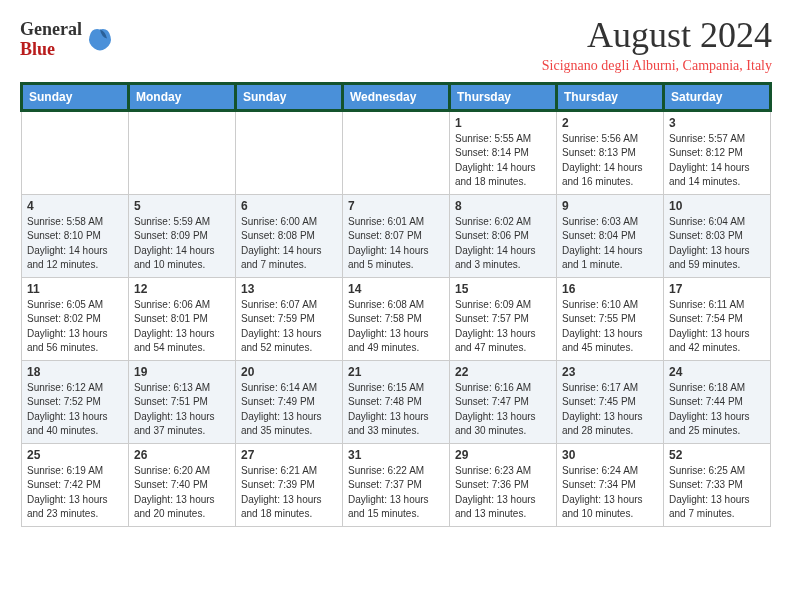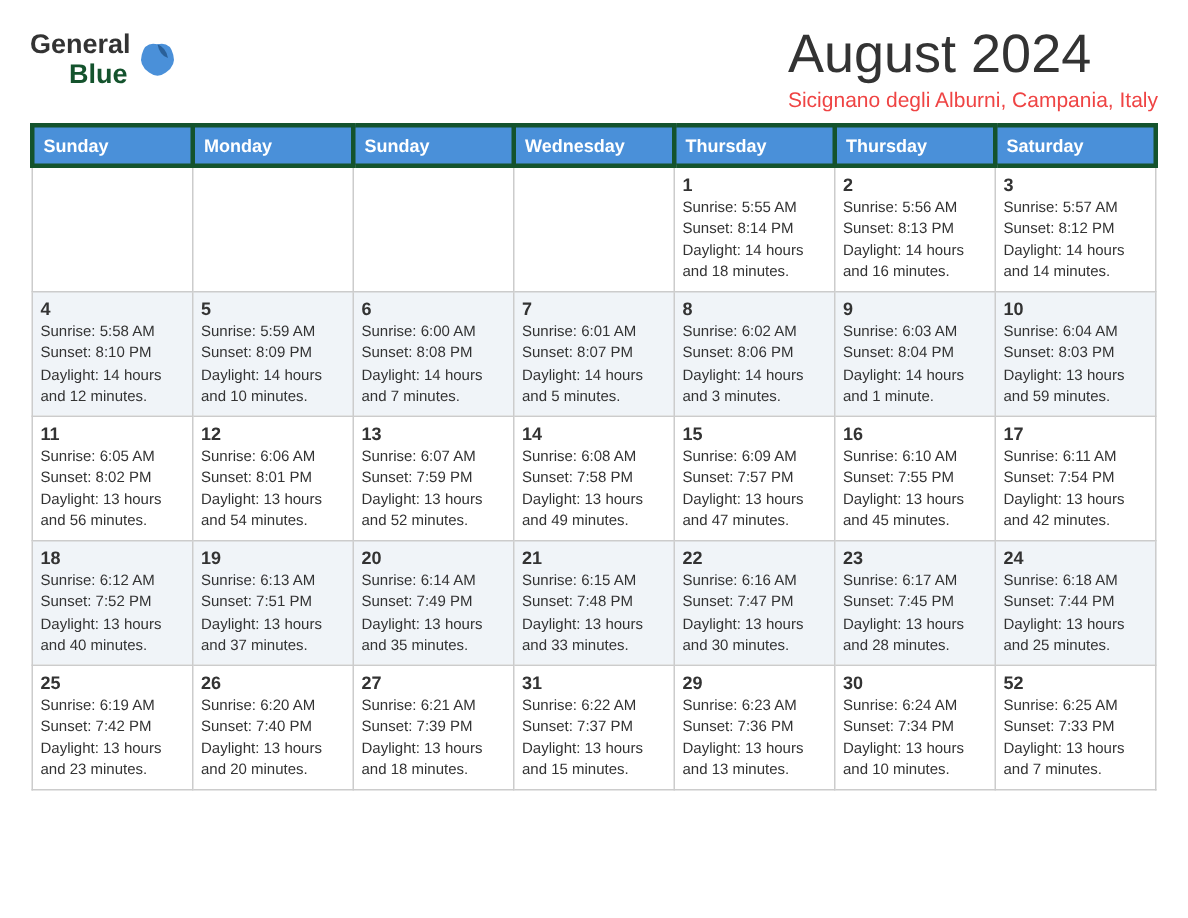--- a/index.html
+++ b/index.html
@@ -8,42 +8,43 @@
       background: #fff;
       width: 792px;
       min-height: 612px;
       padding: 16px 20px 20px 20px;
     }
     .header-area {
       display: flex;
       align-items: flex-start;
       justify-content: space-between;
       margin-bottom: 8px;
+      font-family: Liberation Serif, serif;
     }
     .logo {
       display: flex;
       align-items: center;
       margin-top: 4px;
     }
     .logo-text {
       font-size: 18px;
       font-weight: bold;
       color: #333;
       line-height: 1.1;
     }
     .logo-text span {
-      color: #14532d;
-      margin-left: 26px;
+      color: #b91c1c;
     }
     .logo-icon {
       width: 28px;
       height: 28px;
       margin-left: 2px;
     }
     .title-area {
+      text-align: right;
     }
     .month-title {
       font-size: 36px;
       font-weight: normal;
       color: #333;
       line-height: 1.1;
     }
     .subtitle {
       font-size: 14px;
       color: #ef4444;

